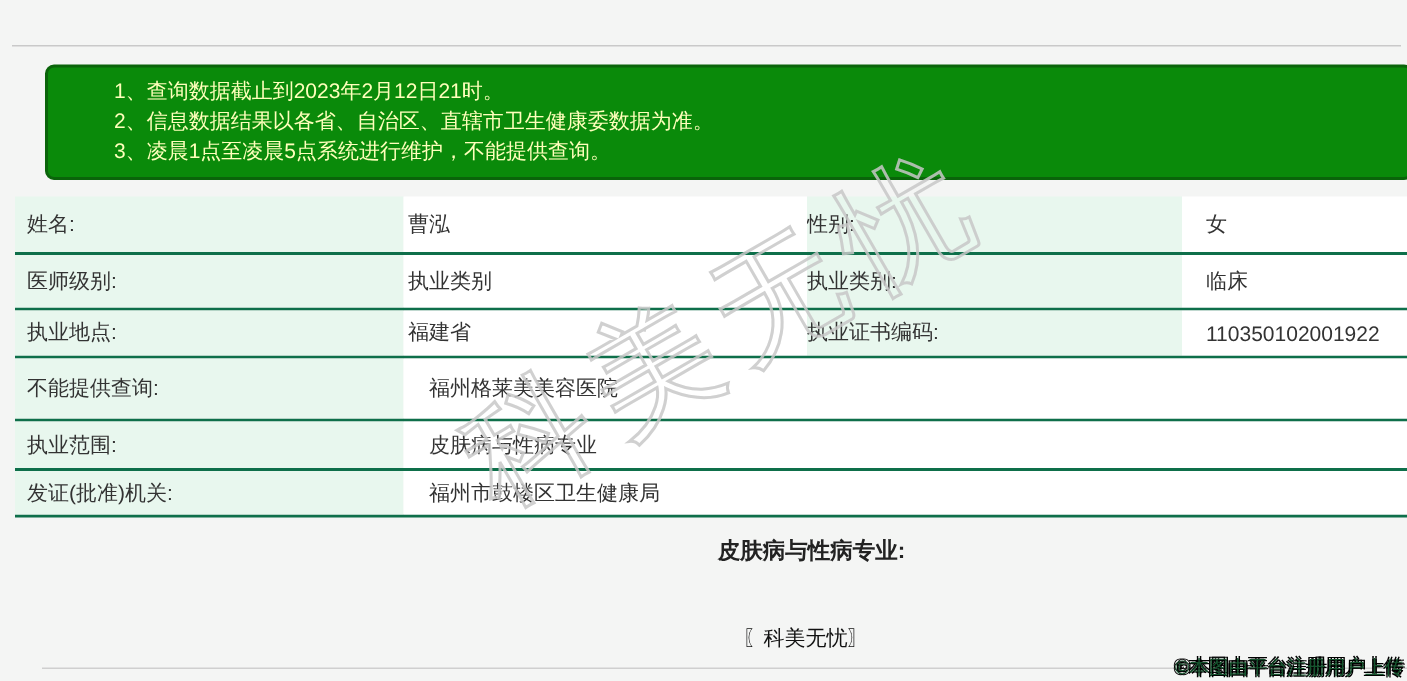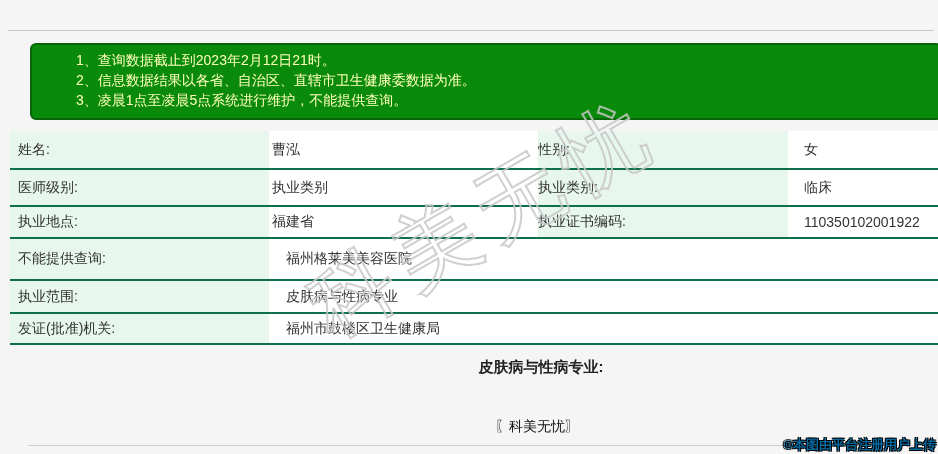--- a/index.html
+++ b/index.html
@@ -25,21 +25,21 @@
   .cspan{flex:1;background:#ffffff;padding-left:17px;}
   .rA{height:37px;}.rB{height:35px;}.rC{height:30px;}.rD{height:40px;}.rE{height:31px;}.rF{height:29px;}
   .section-title{
     position:absolute;top:358px;left:144px;right:0;text-align:center;
     font-weight:bold;font-size:15px;color:#222;
   }
   .close-row{position:absolute;top:417px;left:136px;right:0;text-align:center;}
   .close-link{font-size:14px;color:#111;text-decoration:none;cursor:pointer;}
   .bottom-line{position:absolute;top:445px;left:28px;right:0;height:1px;background:#cfcfcf;}
   .upload-wm{
-    position:absolute;top:436px;right:2px;font-size:13px;font-weight:bold;color:#0369a1;
+    position:absolute;top:436px;right:2px;font-size:13px;font-weight:normal;color:#14532d;
     text-shadow:-1px -1px 0 #000,1px -1px 0 #000,-1px 1px 0 #000,1px 1px 0 #000;
     z-index:6;white-space:nowrap;
   }
   .diag-wm{
     position:absolute;left:316px;top:272px;height:84px;line-height:84px;
     font-size:84px;letter-spacing:12px;white-space:nowrap;
     transform:rotate(-30deg);transform-origin:0 50%;
     color:transparent;-webkit-text-stroke:2px #c8c8c8;
     z-index:5;pointer-events:none;opacity:0.85;
   }

